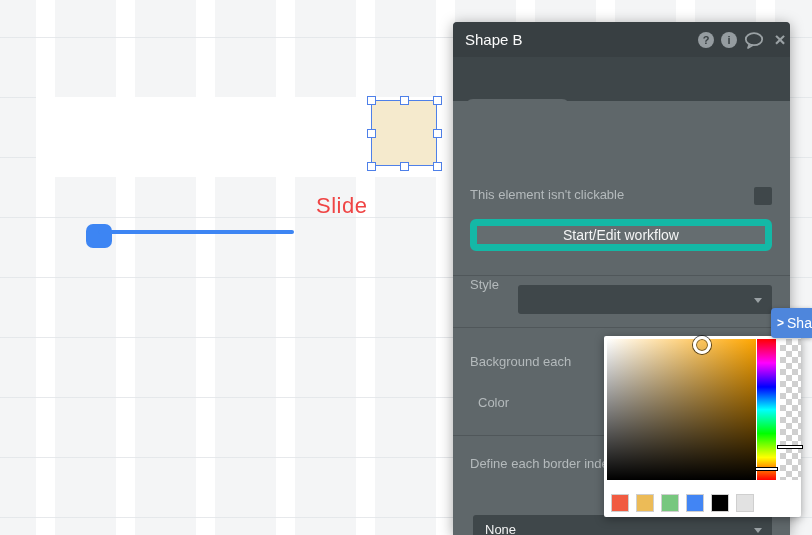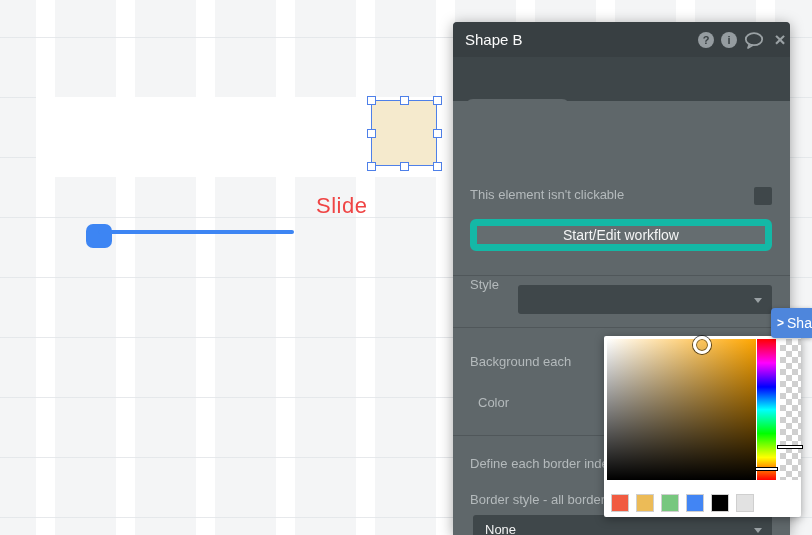--- a/index.html
+++ b/index.html
@@ -175,21 +175,20 @@
       <div class="hex-box">
         <span class="hex-text">#F5BD56</span>
         <span class="hex-cursor"></span>
         <span class="mini-swatch"></span>
       </div>
       <div class="alpha-box">27</div>
 
       <div class="divider" style="top:334px;"></div>
 
       <div class="lbl" style="left:17px; top:355px;">Define each border inde</div>
-      <div class="lbl" style="left:17px; top:391px;">Border style - all border</div>
       <div class="dd" style="left:20px; top:414px; width:299px; height:30px;">
         <span class="dd-text" style="line-height:30px;">None</span>
         <span class="caret"></span>
       </div>
 
     </div>
   </div>
 
   <div class="insert-tab">
     <span class="insert-chevron">&gt;</span>

